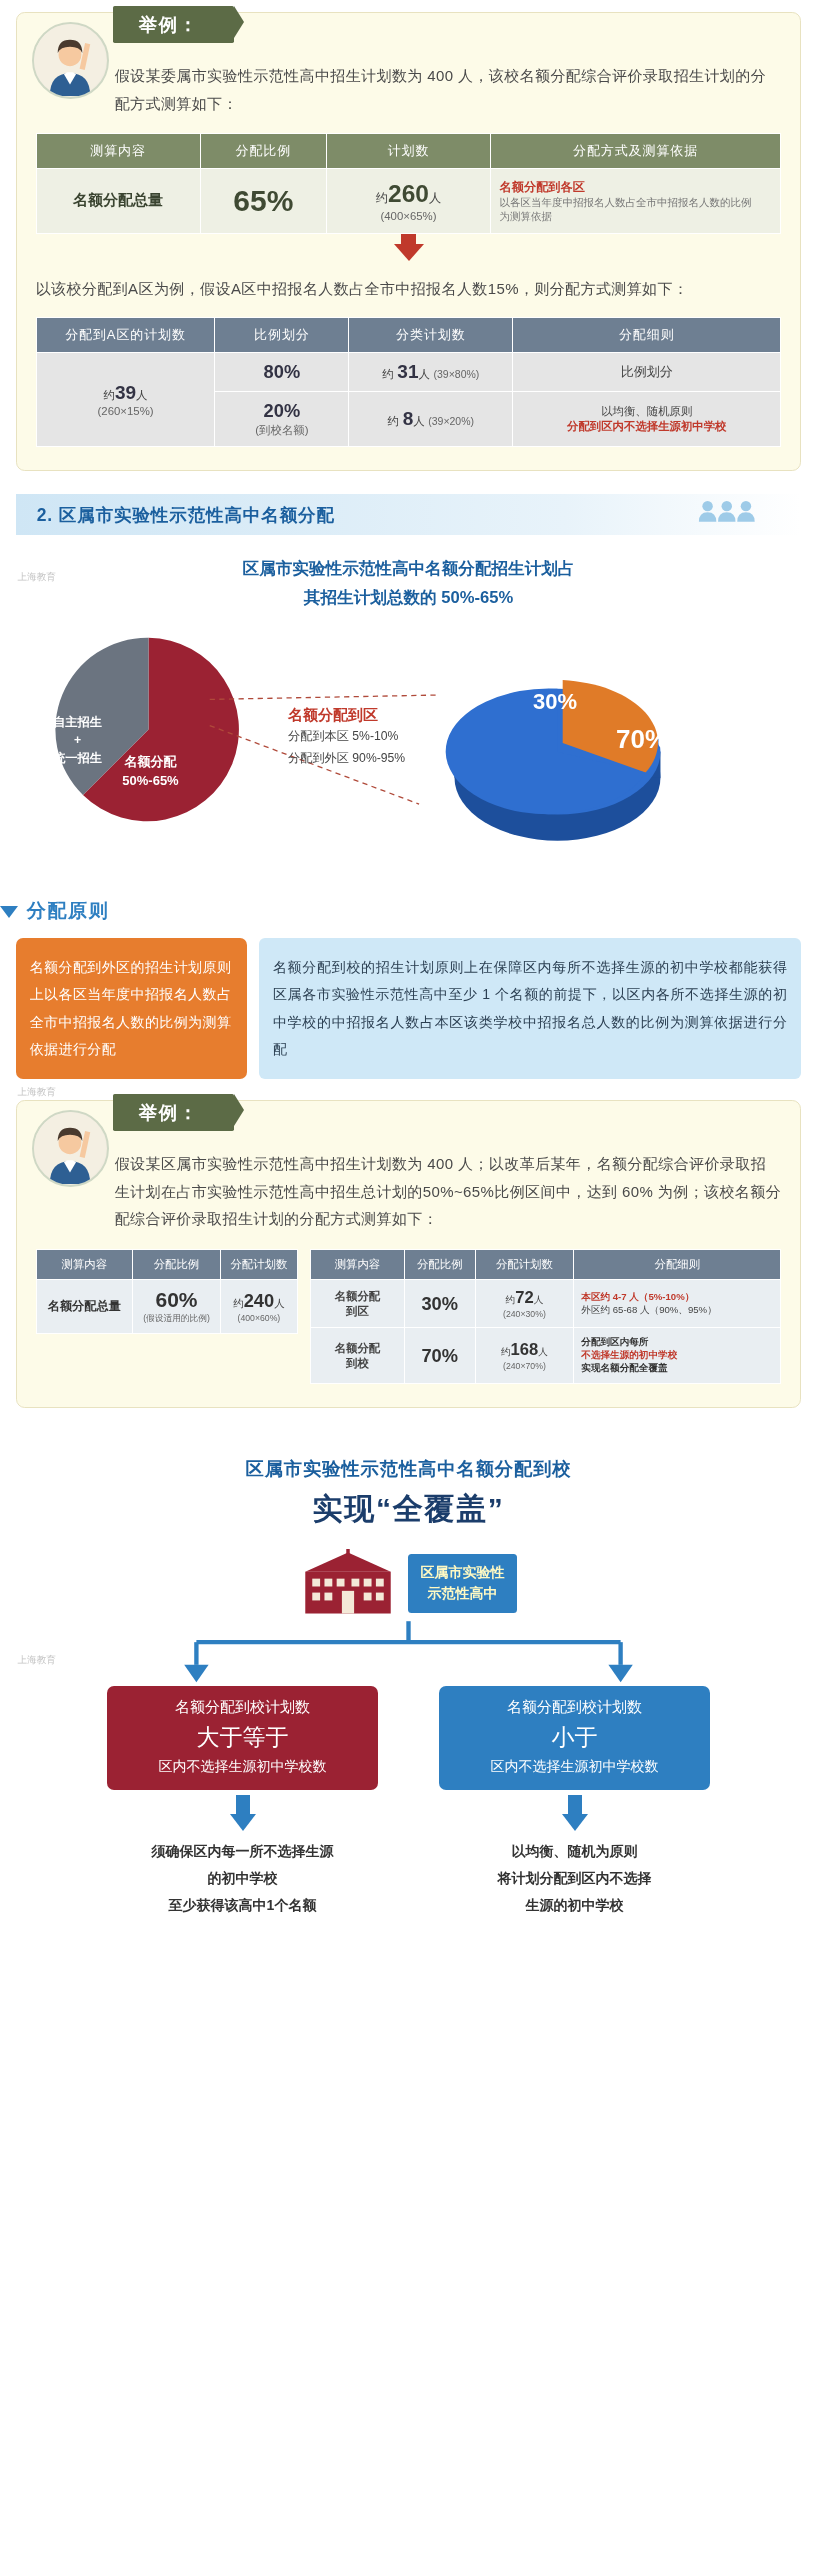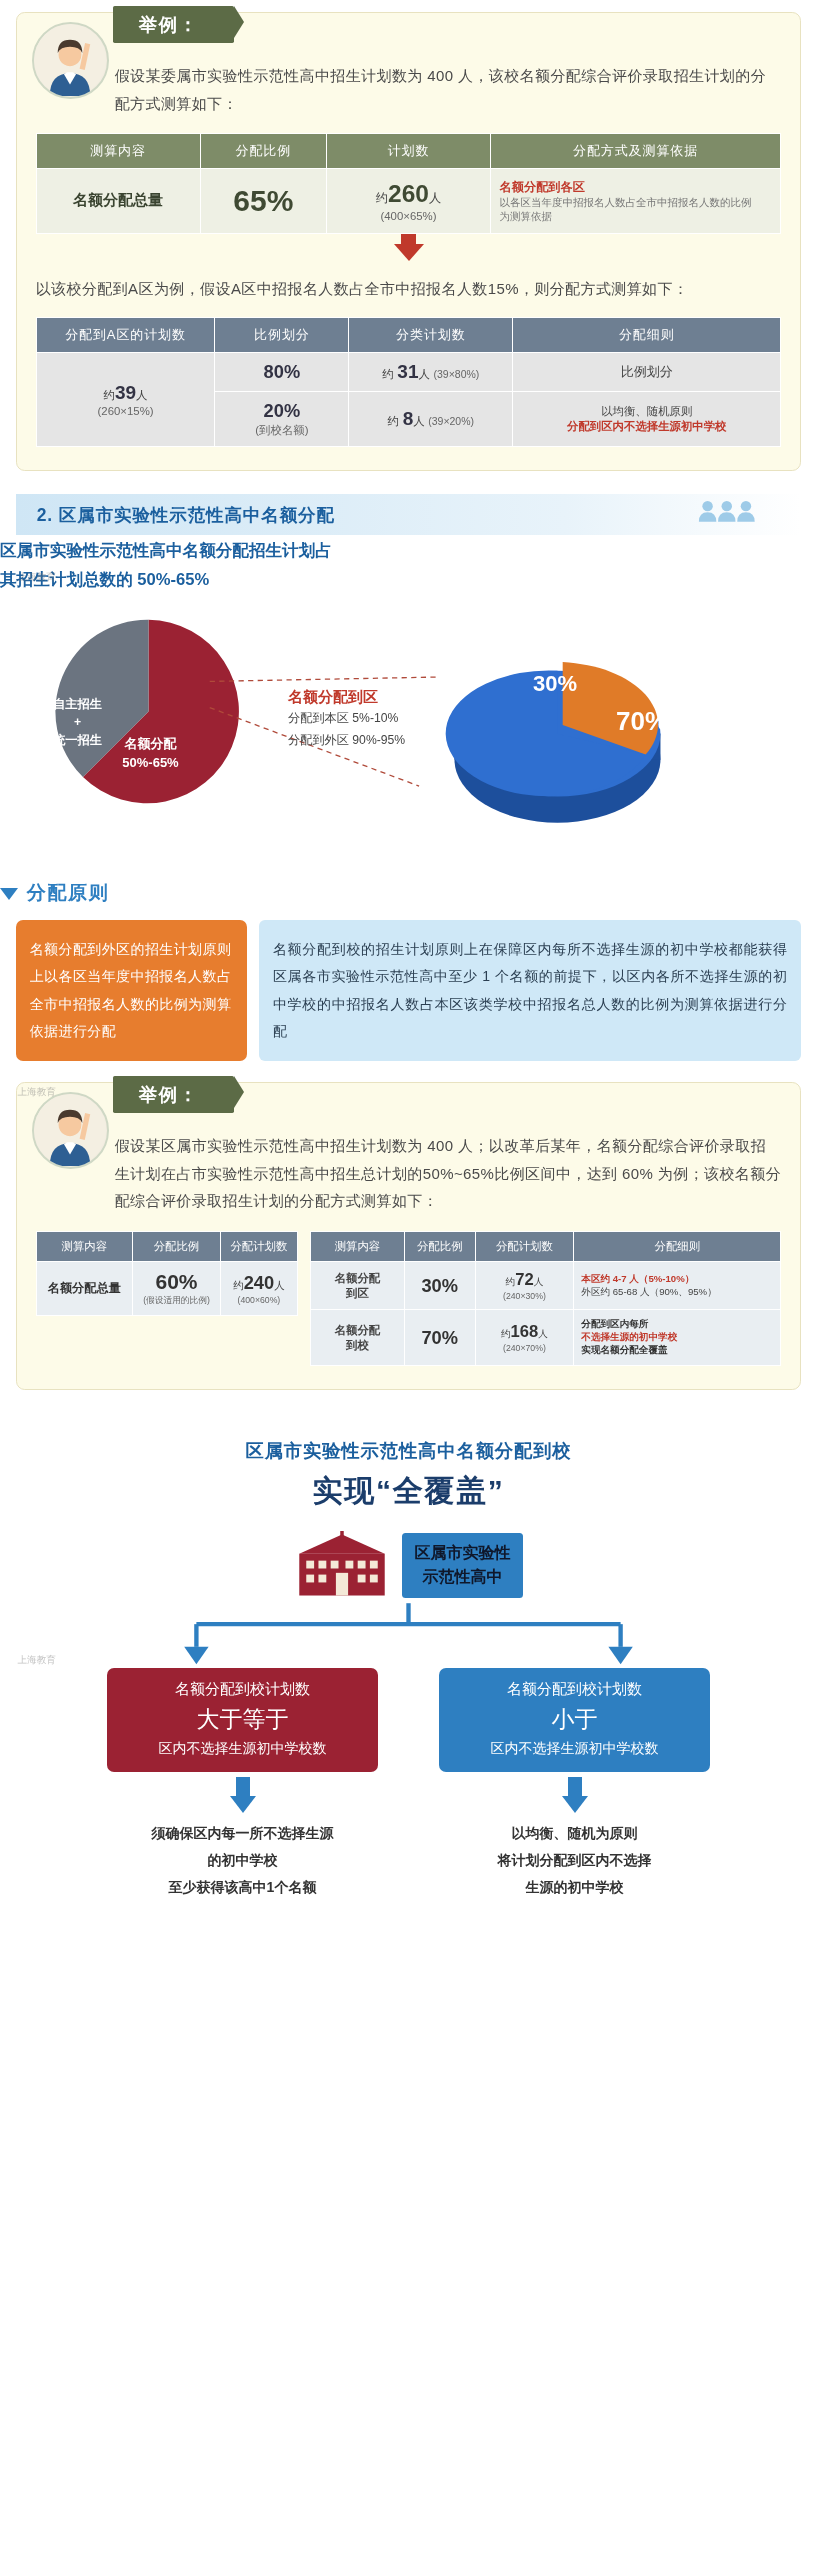--- a/index.html
+++ b/index.html
@@ -117,22 +117,22 @@
   .sec2-bar {
     background: linear-gradient(to right,#cfe6f5 0%, #e8f3fa 70%, #ffffff 100%);
     margin: 0 15.7px;
     padding: 8.7px 0 8.7px 21px;
     font-size: 17.5px; font-weight: bold; color:#1b5f9e;
     letter-spacing: 0.9px;
     position: relative;
   }
   .ppl { position:absolute; right: 35px; top: 5.2px; }
   .sec2-sub {
-    text-align:left; font-size: 16.6px; font-weight: bold;
-    color:#1b5f9e; line-height:1.7; margin-top: 2px;
+    text-align:center; font-size: 16.6px; font-weight: bold;
+    color:#1b5f9e; line-height:1.7; margin-top: 20px;
   }
 
   
   .pie-area { position: relative; height: 262px; margin-top: 8.7px; }
   .pie-left {
     position:absolute; left: 48px; top: 8.7px;
     width: 201px; height: 201px;
   }
   .pie-right {
     position:absolute; left: 428px; top: 39px;
@@ -186,21 +186,21 @@
   }
   .o-red { color:#c0392b; font-weight:bold; }
 
   
   .sec4 { margin-top: 30px; padding: 17.5px 0 26px 0; background:#fff; }
   .sec4-t1 { text-align:center; color:#1b5f9e; font-size: 18.3px; font-weight:bold; letter-spacing:0.9px;}
   .sec4-t2 { text-align:center; color:#1b3d6b; font-size: 30px; font-weight:bold; margin-top: 8.7px; letter-spacing: 1.7px;}
   .school-row { display:flex; justify-content:center; align-items:center; gap:12.2px; margin-top: 19px;}
   .school-icon { width: 96px; height: 68px; }
   .school-tag {
-    background:#2e7fc1; color:#0f172a; font-size:16px; font-weight:bold;
+    background:#2e7fc1; color:#fef9c3; font-size:14px; font-weight:bold;
     padding: 8.7px 12.2px; border-radius:3.5px; line-height:1.5; text-align:center;
   }
   .flow-arrows { position:relative; height: 65px; margin-top: 3.5px;}
   .cards-row { display:flex; justify-content:center; gap: 61px; }
   .card-red, .card-blue {
     width: 271px; border-radius: 7px; color:#fff; text-align:center;
     padding: 12.2px 8.7px 14px 8.7px;
   }
   .card-red { background:#9b2233; }
   .card-blue { background:#2e7fc1; }

